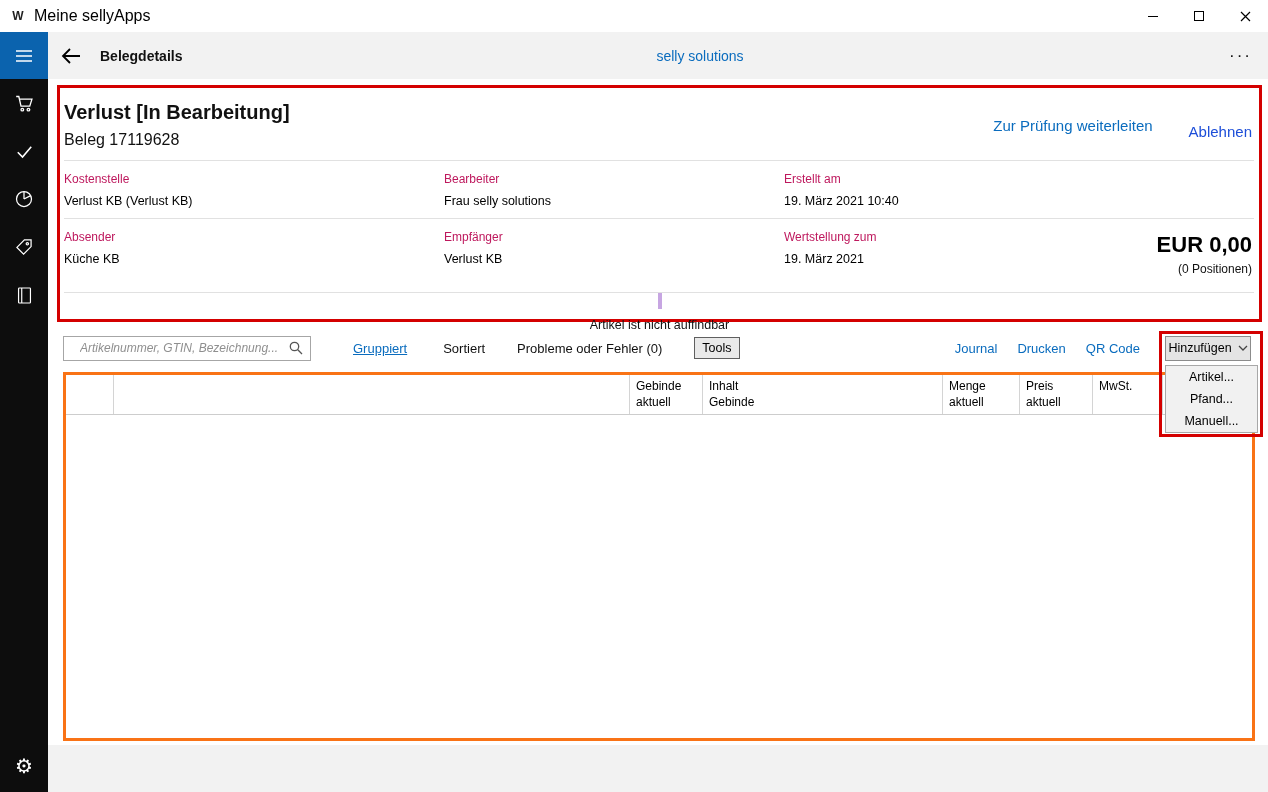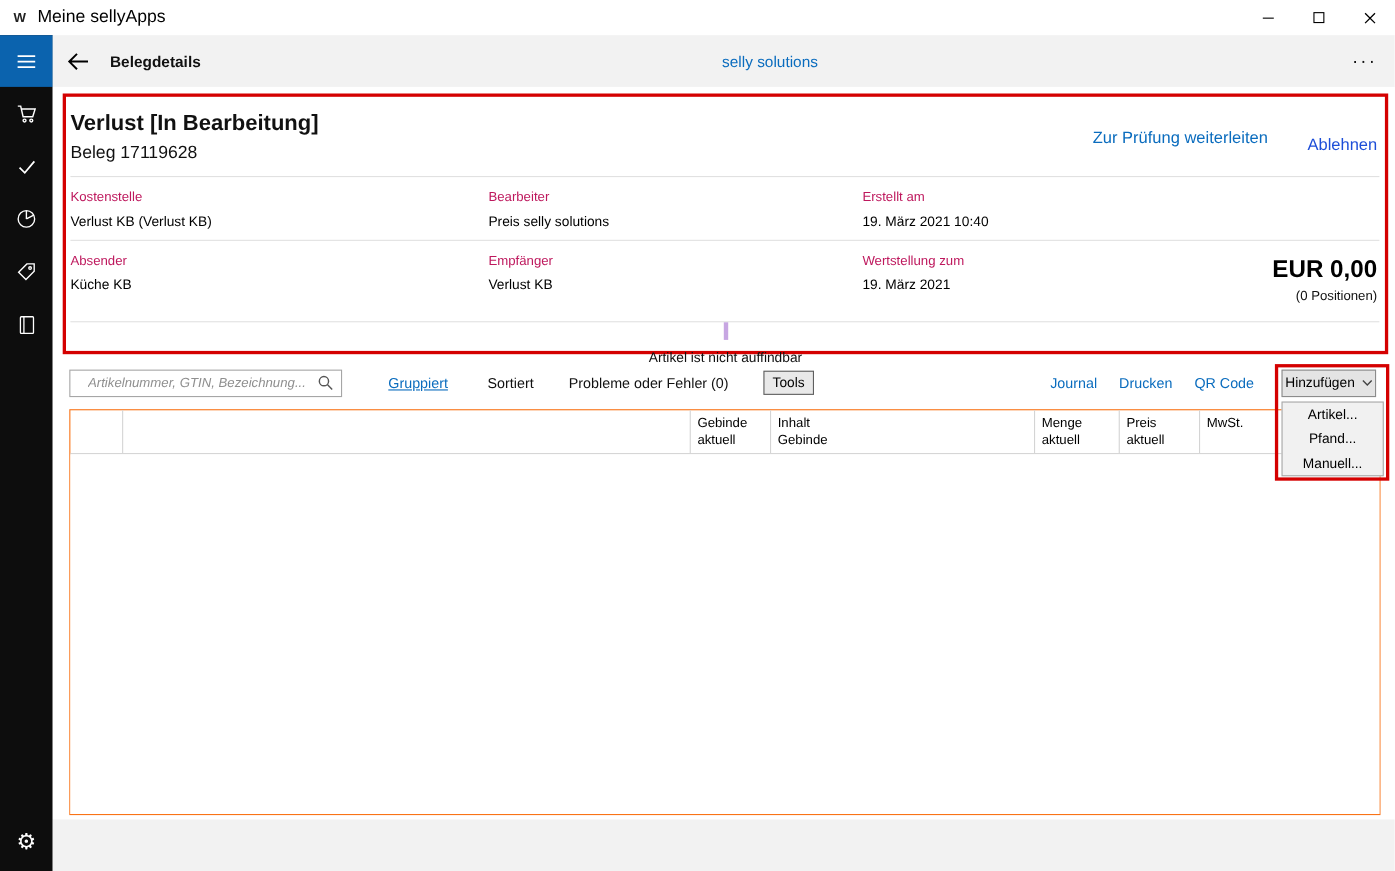--- a/index.html
+++ b/index.html
@@ -98,21 +98,21 @@
   }
   .tb-right { margin-left: auto; display: flex; align-items: center; gap: 20px; font-size: 13px; }
   .add-btn {
     margin-left: 5px; margin-right: 11px; width: 86px; height: 25px;
     display: flex; align-items: center; justify-content: center; gap: 6px;
     background: #e4e4e4; border: 1px solid #8c8c8c; font-family: inherit; font-size: 12.5px; cursor: pointer;
   }
 
   
   .table-wrap {
-    margin: 11px 7px 0 6px; flex: 1; border: 1px solid #f97316;
+    margin: 11px 7px 0 6px; flex: 1; border: 3px solid #f97316;
     display: flex; flex-direction: column; min-height: 0; background: #fff;
   }
   .thead { display: flex; border-bottom: 1px solid #cdcdcd; }
   .th {
     font-size: 12px; line-height: 1.3; padding: 4px 4px 4px 6px;
     border-right: 1px solid #d4d4d4; min-height: 36px; white-space: pre-line; color: #000;
   }
   .th:last-child { border-right: none; }
   .c1 { width: 48px; } .c2 { width: 516px; } .c3 { width: 73px; } .c4 { width: 240px; }
   .c5 { width: 77px; } .c6 { width: 73px; } .c7 { width: 70px; } .c8 { flex: 1; }
@@ -222,21 +222,21 @@
           </div>
         </div>
 
         <div class="fields-row row1">
           <div class="field f1">
             <div class="label">Kostenstelle</div>
             <div class="value">Verlust KB (Verlust KB)</div>
           </div>
           <div class="field f2">
             <div class="label">Bearbeiter</div>
-            <div class="value">Preis selly solutions</div>
+            <div class="value">Frau selly solutions</div>
           </div>
           <div class="field f3">
             <div class="label">Erstellt am</div>
             <div class="value">19. März 2021 10:40</div>
           </div>
         </div>
 
         <div class="fields-row row2">
           <div class="field f1">
             <div class="label">Absender</div>

